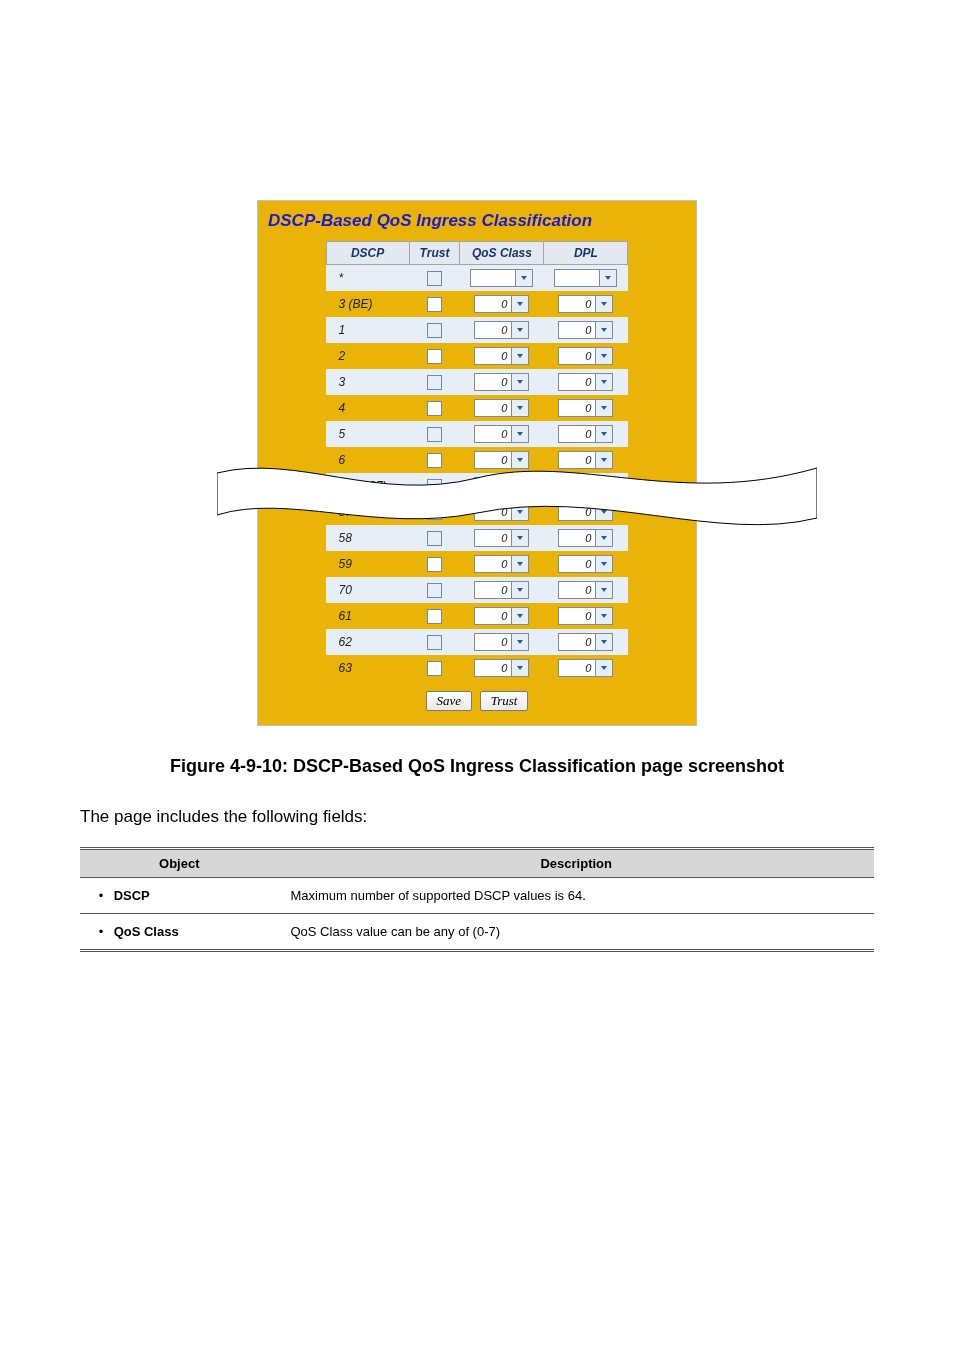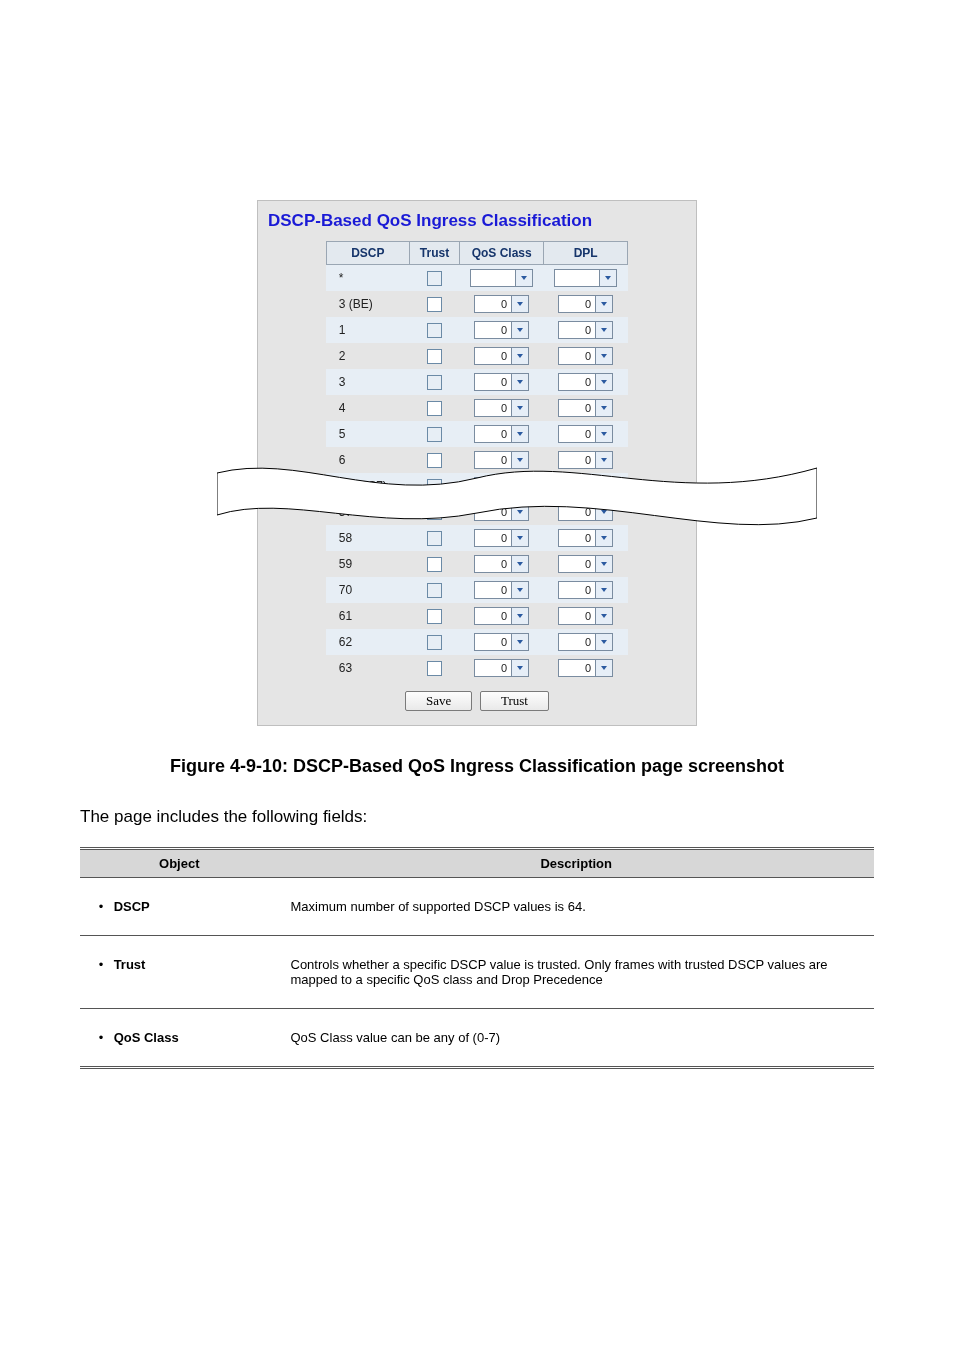--- a/index.html
+++ b/index.html
@@ -16,22 +16,23 @@
     padding: 60px 40px 40px 40px;
     box-sizing: border-box;
   }
   .figure-wrap {
     position: relative;
     width: 440px;
     margin: 140px auto 0 auto;
   }
   .config-panel {
     border: 1px solid #bfbfbf;
-    background: #e5e5e5;
+    background: #eab308;
     padding: 10px 8px 14px 8px;
+    font-style: italic;
   }
   .panel-title {
     font-family: Arial, sans-serif;
     font-size: 17px;
     font-weight: bold;
     color: #1a1ad6;
     margin: 0 0 10px 2px;
   }
   .tbl-container {
     display: flex;
@@ -106,21 +107,21 @@
   .btn-row {
     text-align: center;
     margin-top: 10px;
   }
   .btn {
     display: inline-block;
     border: 1px solid #7a7a7a;
     background: linear-gradient(#fdfdfd,#e9e9e9);
     font-family: "Times New Roman", serif;
     font-size: 13px;
-    padding: 1px 20px;
+    padding: 1px 10px;
     margin: 0 2px;
     border-radius: 2px;
   }
   .torn {
     position: absolute;
     left: -40px;
     right: -120px;
     height: 80px;
     pointer-events: none;
   }
@@ -145,21 +146,21 @@
   }
   table.desc th {
     background: #d7d7d7;
     font-weight: bold;
     padding: 6px 10px;
     border-top: 3px double #555;
     border-bottom: 1px solid #555;
   }
   table.desc th:first-child { width: 25%; }
   table.desc td {
-    padding: 21px 12px;
+    padding: 10px 12px;
     border-bottom: 1px solid #555;
     vertical-align: top;
     text-align: left;
   }
   table.desc tr.last td {
     border-bottom: 3px double #555;
   }
   .bullet {
     display: inline-block;
     width: 18px;
@@ -535,24 +536,20 @@
         <tr>
           <th>Object</th>
           <th>Description</th>
         </tr>
       </thead>
       <tbody id="desc-body">
           <tr>
             <td><span class="bullet">•</span> <b>DSCP</b></td>
             <td>Maximum number of supported DSCP values is 64.</td>
           </tr>
-          <tr>
-            <td><span class="bullet">•</span> <b>Trust</b></td>
-            <td>Controls whether a specific DSCP value is trusted. Only frames with trusted DSCP values are mapped to a specific QoS class and Drop Precedence</td>
-          </tr>
           <tr class="last">
             <td><span class="bullet">•</span> <b>QoS Class</b></td>
             <td>QoS Class value can be any of (0-7)</td>
           </tr>
         </tbody>
     </table>
   </div>
 
 </div>
 

